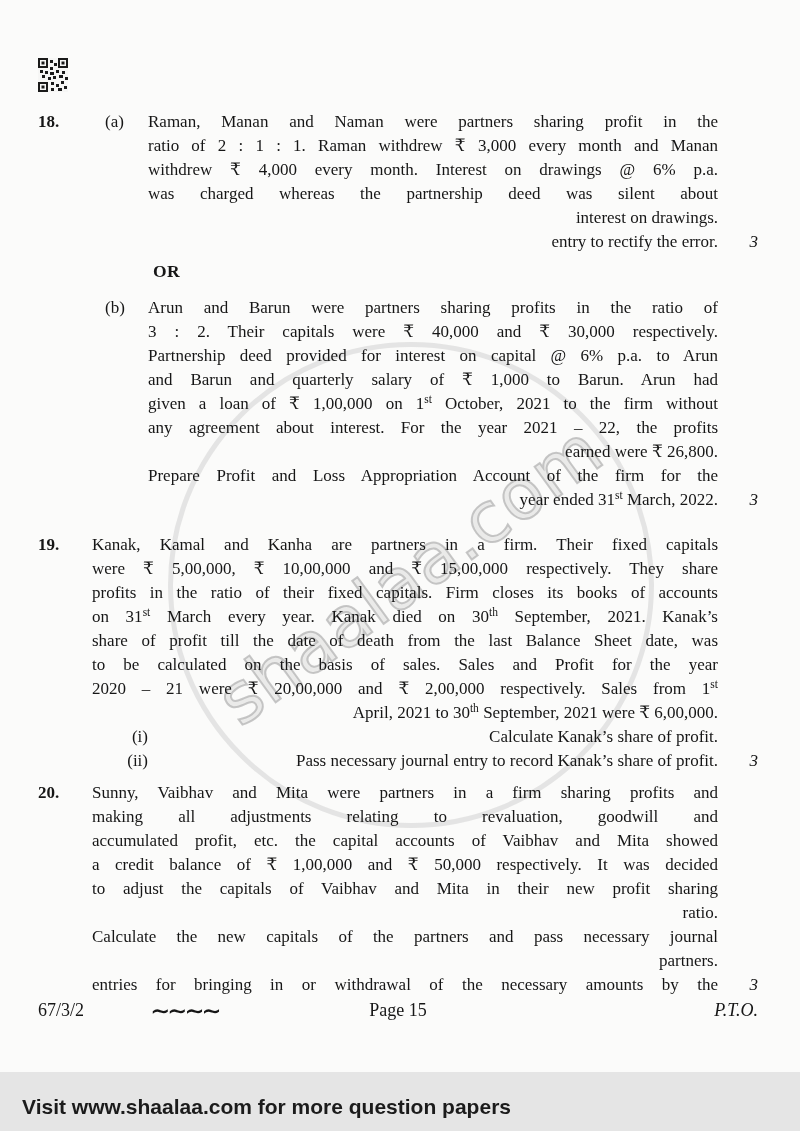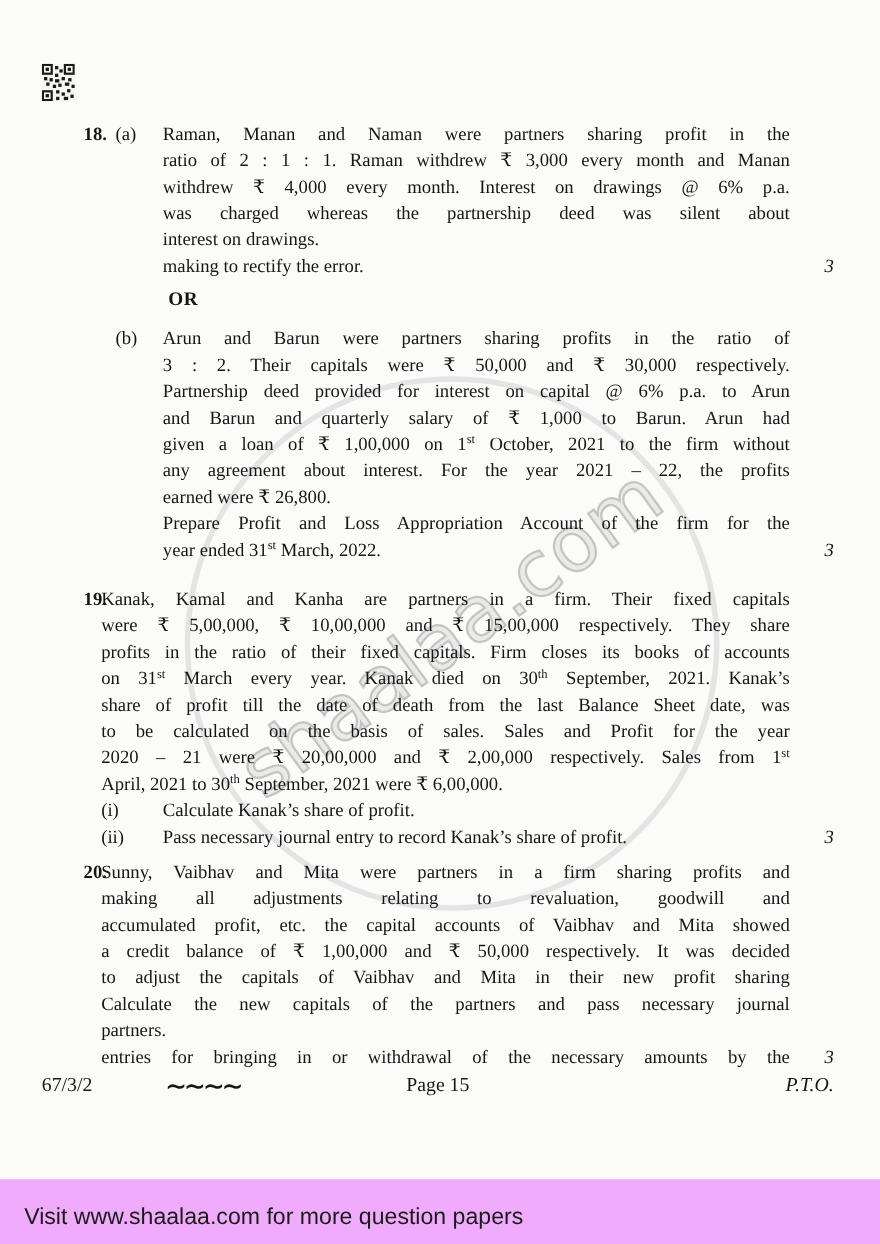--- a/index.html
+++ b/index.html
@@ -19,45 +19,45 @@
     transform:rotate(-36deg);
     font-family:"DejaVu Sans",sans-serif; font-size:70px;
     color:rgba(195,195,195,0.30);
     -webkit-text-stroke:2px rgba(180,180,180,0.75);
     letter-spacing:1px; white-space:nowrap;
   }
   
   .qr { position:absolute; left:38px; top:58px; z-index:1; }
   
   .content { position:absolute; left:38px; top:110px; width:720px; z-index:2; }
-  .line { min-height:24px; line-height:24px; font-size:17px; }
+  .line { min-height:24px; line-height:24px; font-size:17px;text-align:right; }
   .j { text-align:justify; text-align-last:justify; }
   sup { font-size:11.5px; line-height:0; vertical-align:6px; }
   .qrow { display:grid; }
   .t18 { grid-template-columns:67px 43px 570px 40px; }
   .t19 { grid-template-columns:54px 626px 40px; }
-  .qnum { font-weight:bold; font-size:17px; line-height:24px;margin-left:38px; }
+  .qnum { font-weight:bold; font-size:17px; line-height:24px; }
   .plabel { font-size:17px; line-height:24px; }
   .marks { align-self:end; text-align:right; font-style:italic; font-size:17px; line-height:24px; }
   .or { font-weight:bold; font-size:17.5px; height:26px; line-height:26px;
         margin:4px 0 0 115px; letter-spacing:.5px; }
   .b18 { margin-top:12px; }
   .b19 { margin-top:21px; }
   .b20 { margin-top:8px; }
   .sub { display:grid; grid-template-columns:56px 1fr; }
   
   .footer { position:relative; margin-top:3px; height:26px; font-size:18px; }
   .f-code { position:absolute; left:0; top:0; }
   .f-squig { position:absolute; left:112px; top:-4px; font-weight:bold;
              font-size:24px; letter-spacing:-3px; }
   .f-page { position:absolute; left:50%; top:0; transform:translateX(-50%); }
   .f-pto  { position:absolute; right:0; top:0; font-style:italic; font-weight:400; }
   
   .bottom-bar { position:absolute; left:0; bottom:0; width:800px; height:59px;
-                background:#f0abfc; z-index:3; }
+                background:#e5e5e5; z-index:3;font-weight:bold; }
   .visit { position:absolute; left:22px; top:23px;
            font-family:"Liberation Sans","DejaVu Sans",sans-serif;
            font-size:21px; color:#1b1b1b; }
 </style>
 </head>
 <body>
 
 <div class="page">
 
   <div class="wm-circle"></div>
@@ -108,35 +108,35 @@
       <div class="plabel">(a)</div>
       <div class="qtext">
         <div>
             <div class="line j">Raman, Manan and Naman were partners sharing profit in the</div>
             <div class="line j">ratio of 2 : 1 : 1. Raman withdrew ₹ 3,000 every month and Manan</div>
             <div class="line j">withdrew ₹ 4,000 every month. Interest on drawings @ 6% p.a.</div>
             <div class="line j">was charged whereas the partnership deed was silent about</div>
             <div class="line">interest on drawings.</div>
           </div>
         <div>
-            <div class="line">making to rectify the error.</div>
+            <div class="line">entry to rectify the error.</div>
           </div>
       </div>
       <div class="marks">3</div>
     </div>
 
     <div class="or">OR</div>
 
     <div class="qrow t18 b18">
       <div class="qnum"></div>
       <div class="plabel">(b)</div>
       <div class="qtext">
         <div>
             <div class="line j">Arun and Barun were partners sharing profits in the ratio of</div>
-            <div class="line j">3 : 2. Their capitals were ₹ 50,000 and ₹ 30,000 respectively.</div>
+            <div class="line j">3 : 2. Their capitals were ₹ 40,000 and ₹ 30,000 respectively.</div>
             <div class="line j">Partnership deed provided for interest on capital @ 6% p.a. to Arun</div>
             <div class="line j">and Barun and quarterly salary of ₹ 1,000 to Barun. Arun had</div>
             <div class="line j">given a loan of ₹ 1,00,000 on 1<sup>st</sup> October, 2021 to the firm without</div>
             <div class="line j">any agreement about interest. For the year 2021 – 22, the profits</div>
             <div class="line">earned were ₹ 26,800.</div>
           </div>
         <div>
             <div class="line j">Prepare Profit and Loss Appropriation Account of the firm for the</div>
             <div class="line">year ended 31<sup>st</sup> March, 2022.</div>
           </div>
@@ -171,20 +171,21 @@
 
     <div class="qrow t19 b20">
       <div class="qnum">20.</div>
       <div class="qtext">
         <div>
             <div class="line j">Sunny, Vaibhav and Mita were partners in a firm sharing profits and</div>
             <div class="line j">making all adjustments relating to revaluation, goodwill and</div>
             <div class="line j">accumulated profit, etc. the capital accounts of Vaibhav and Mita showed</div>
             <div class="line j">a credit balance of ₹ 1,00,000 and ₹ 50,000 respectively. It was decided</div>
             <div class="line j">to adjust the capitals of Vaibhav and Mita in their new profit sharing</div>
+            <div class="line">ratio.</div>
           </div>
         <div>
             <div class="line j">Calculate the new capitals of the partners and pass necessary journal</div>
             <div class="line">partners.</div>
             <div class="line j">entries for bringing in or withdrawal of the necessary amounts by the</div>
           </div>
       </div>
       <div class="marks">3</div>
     </div>
 

